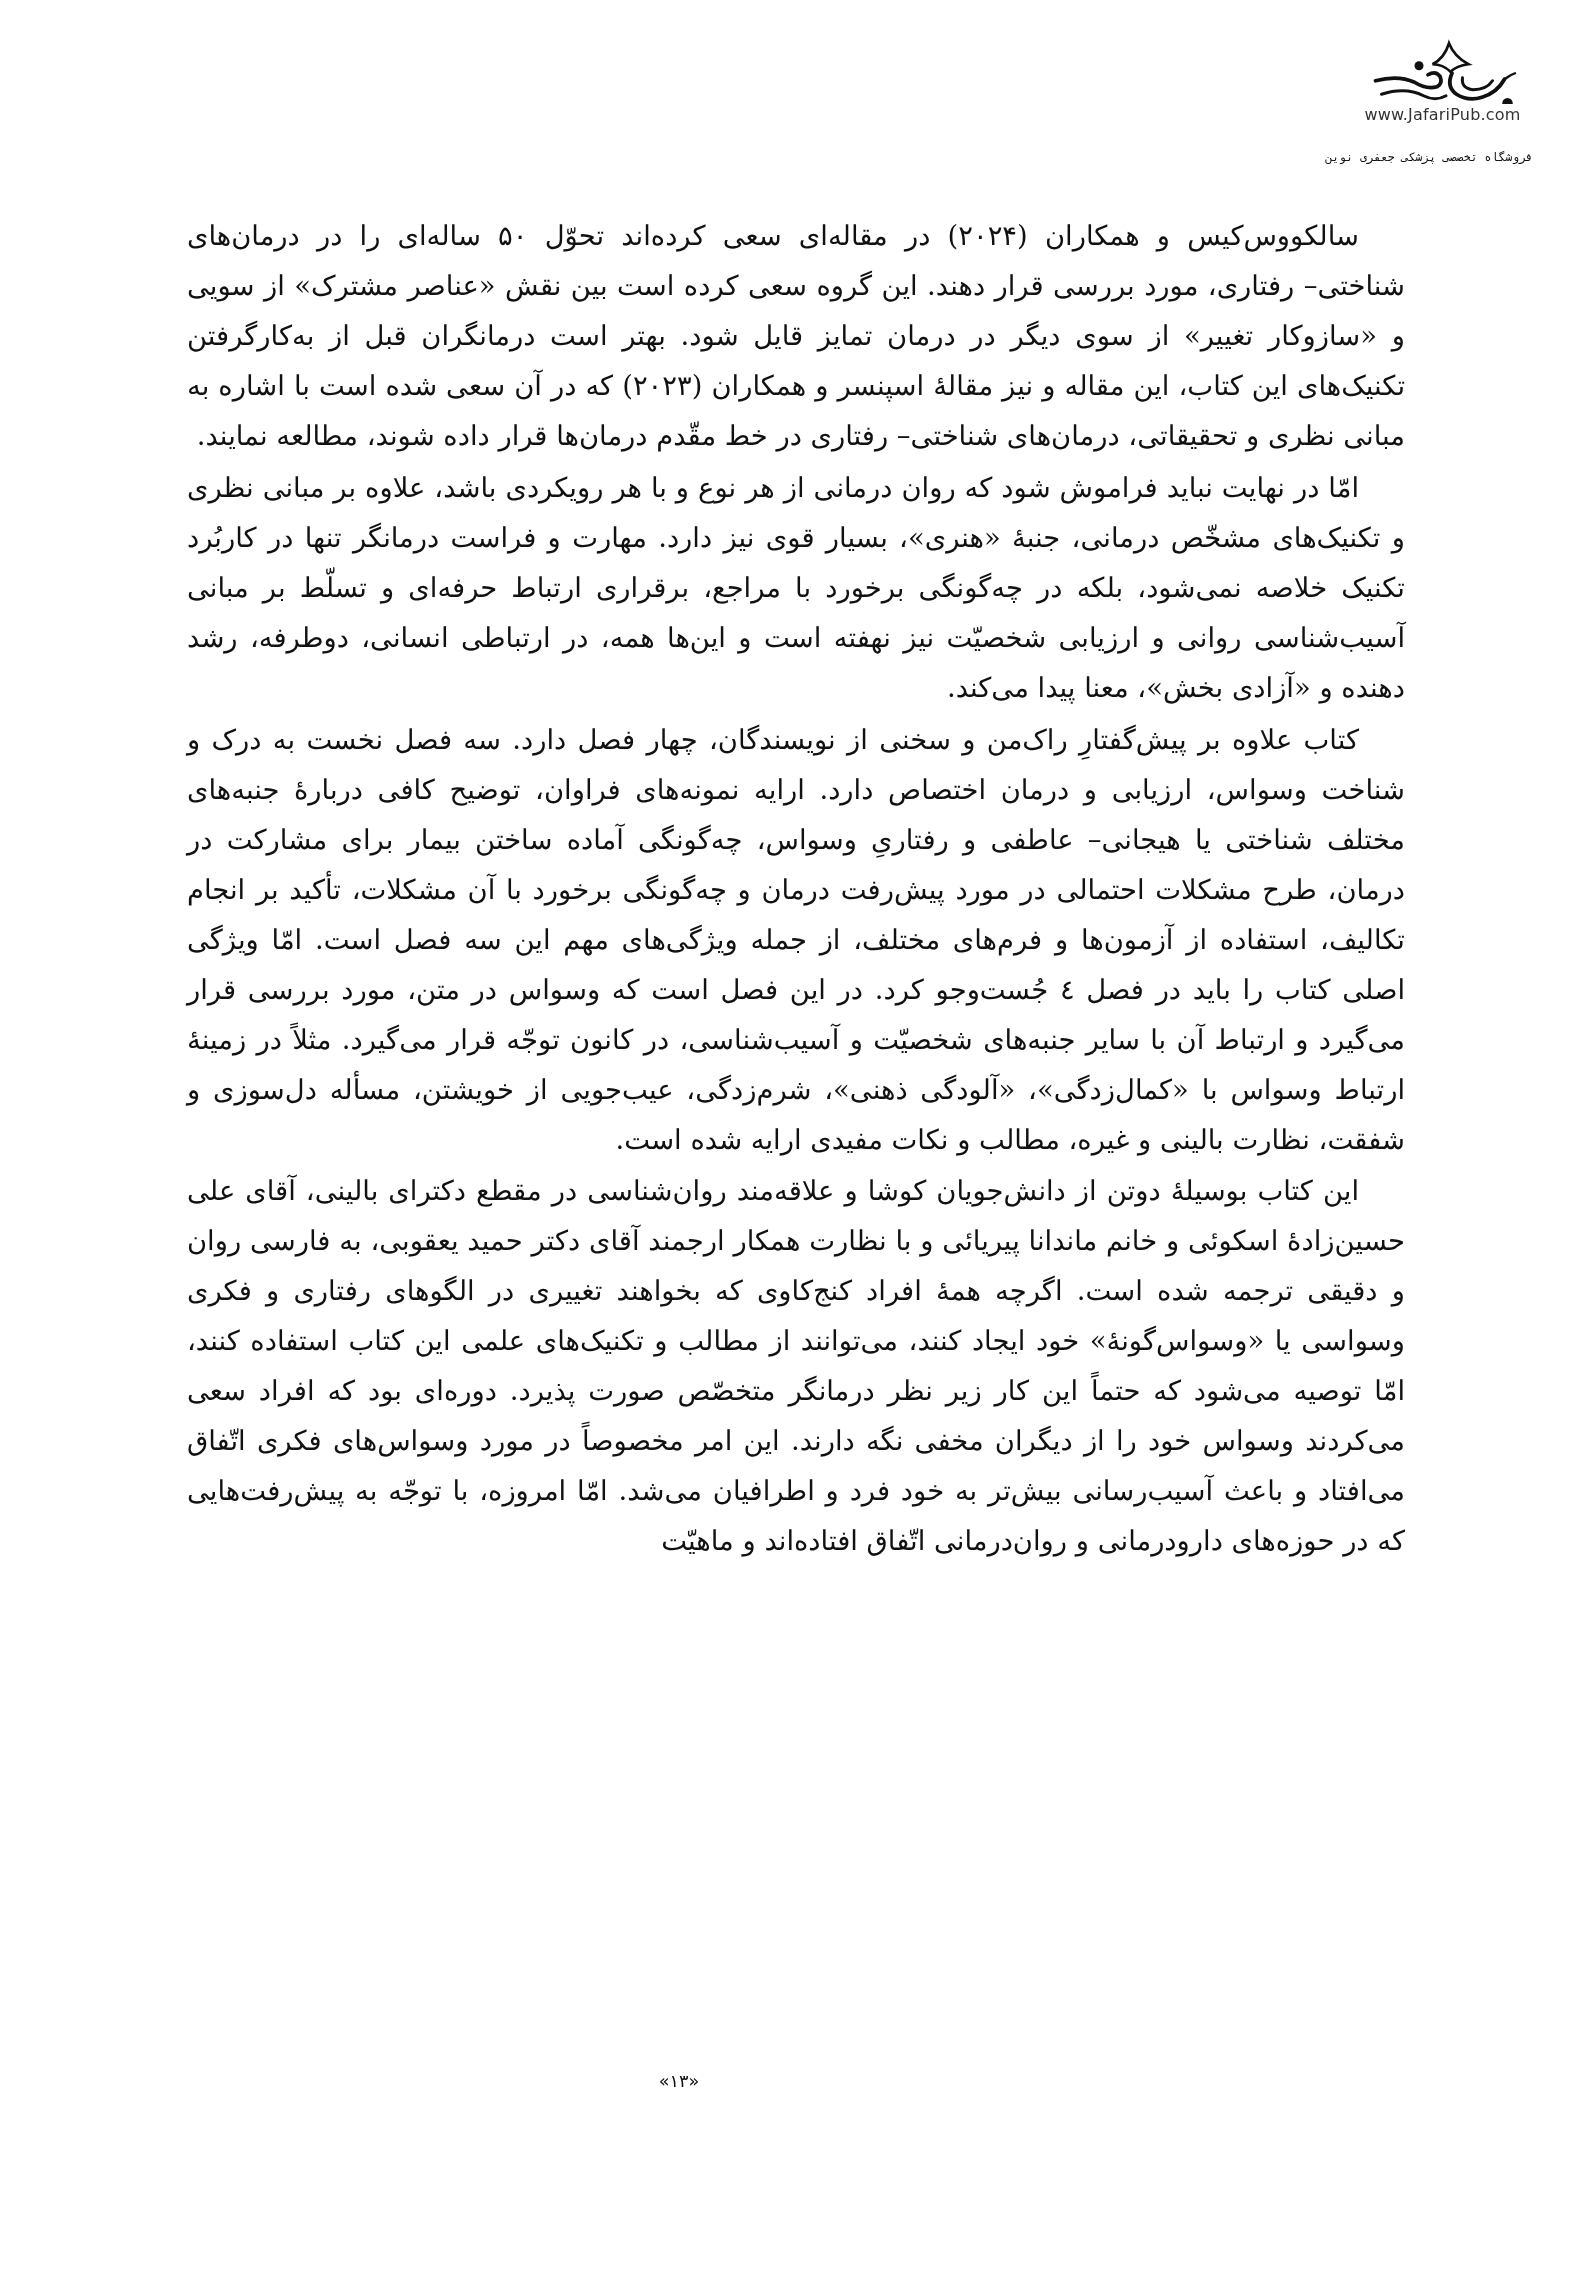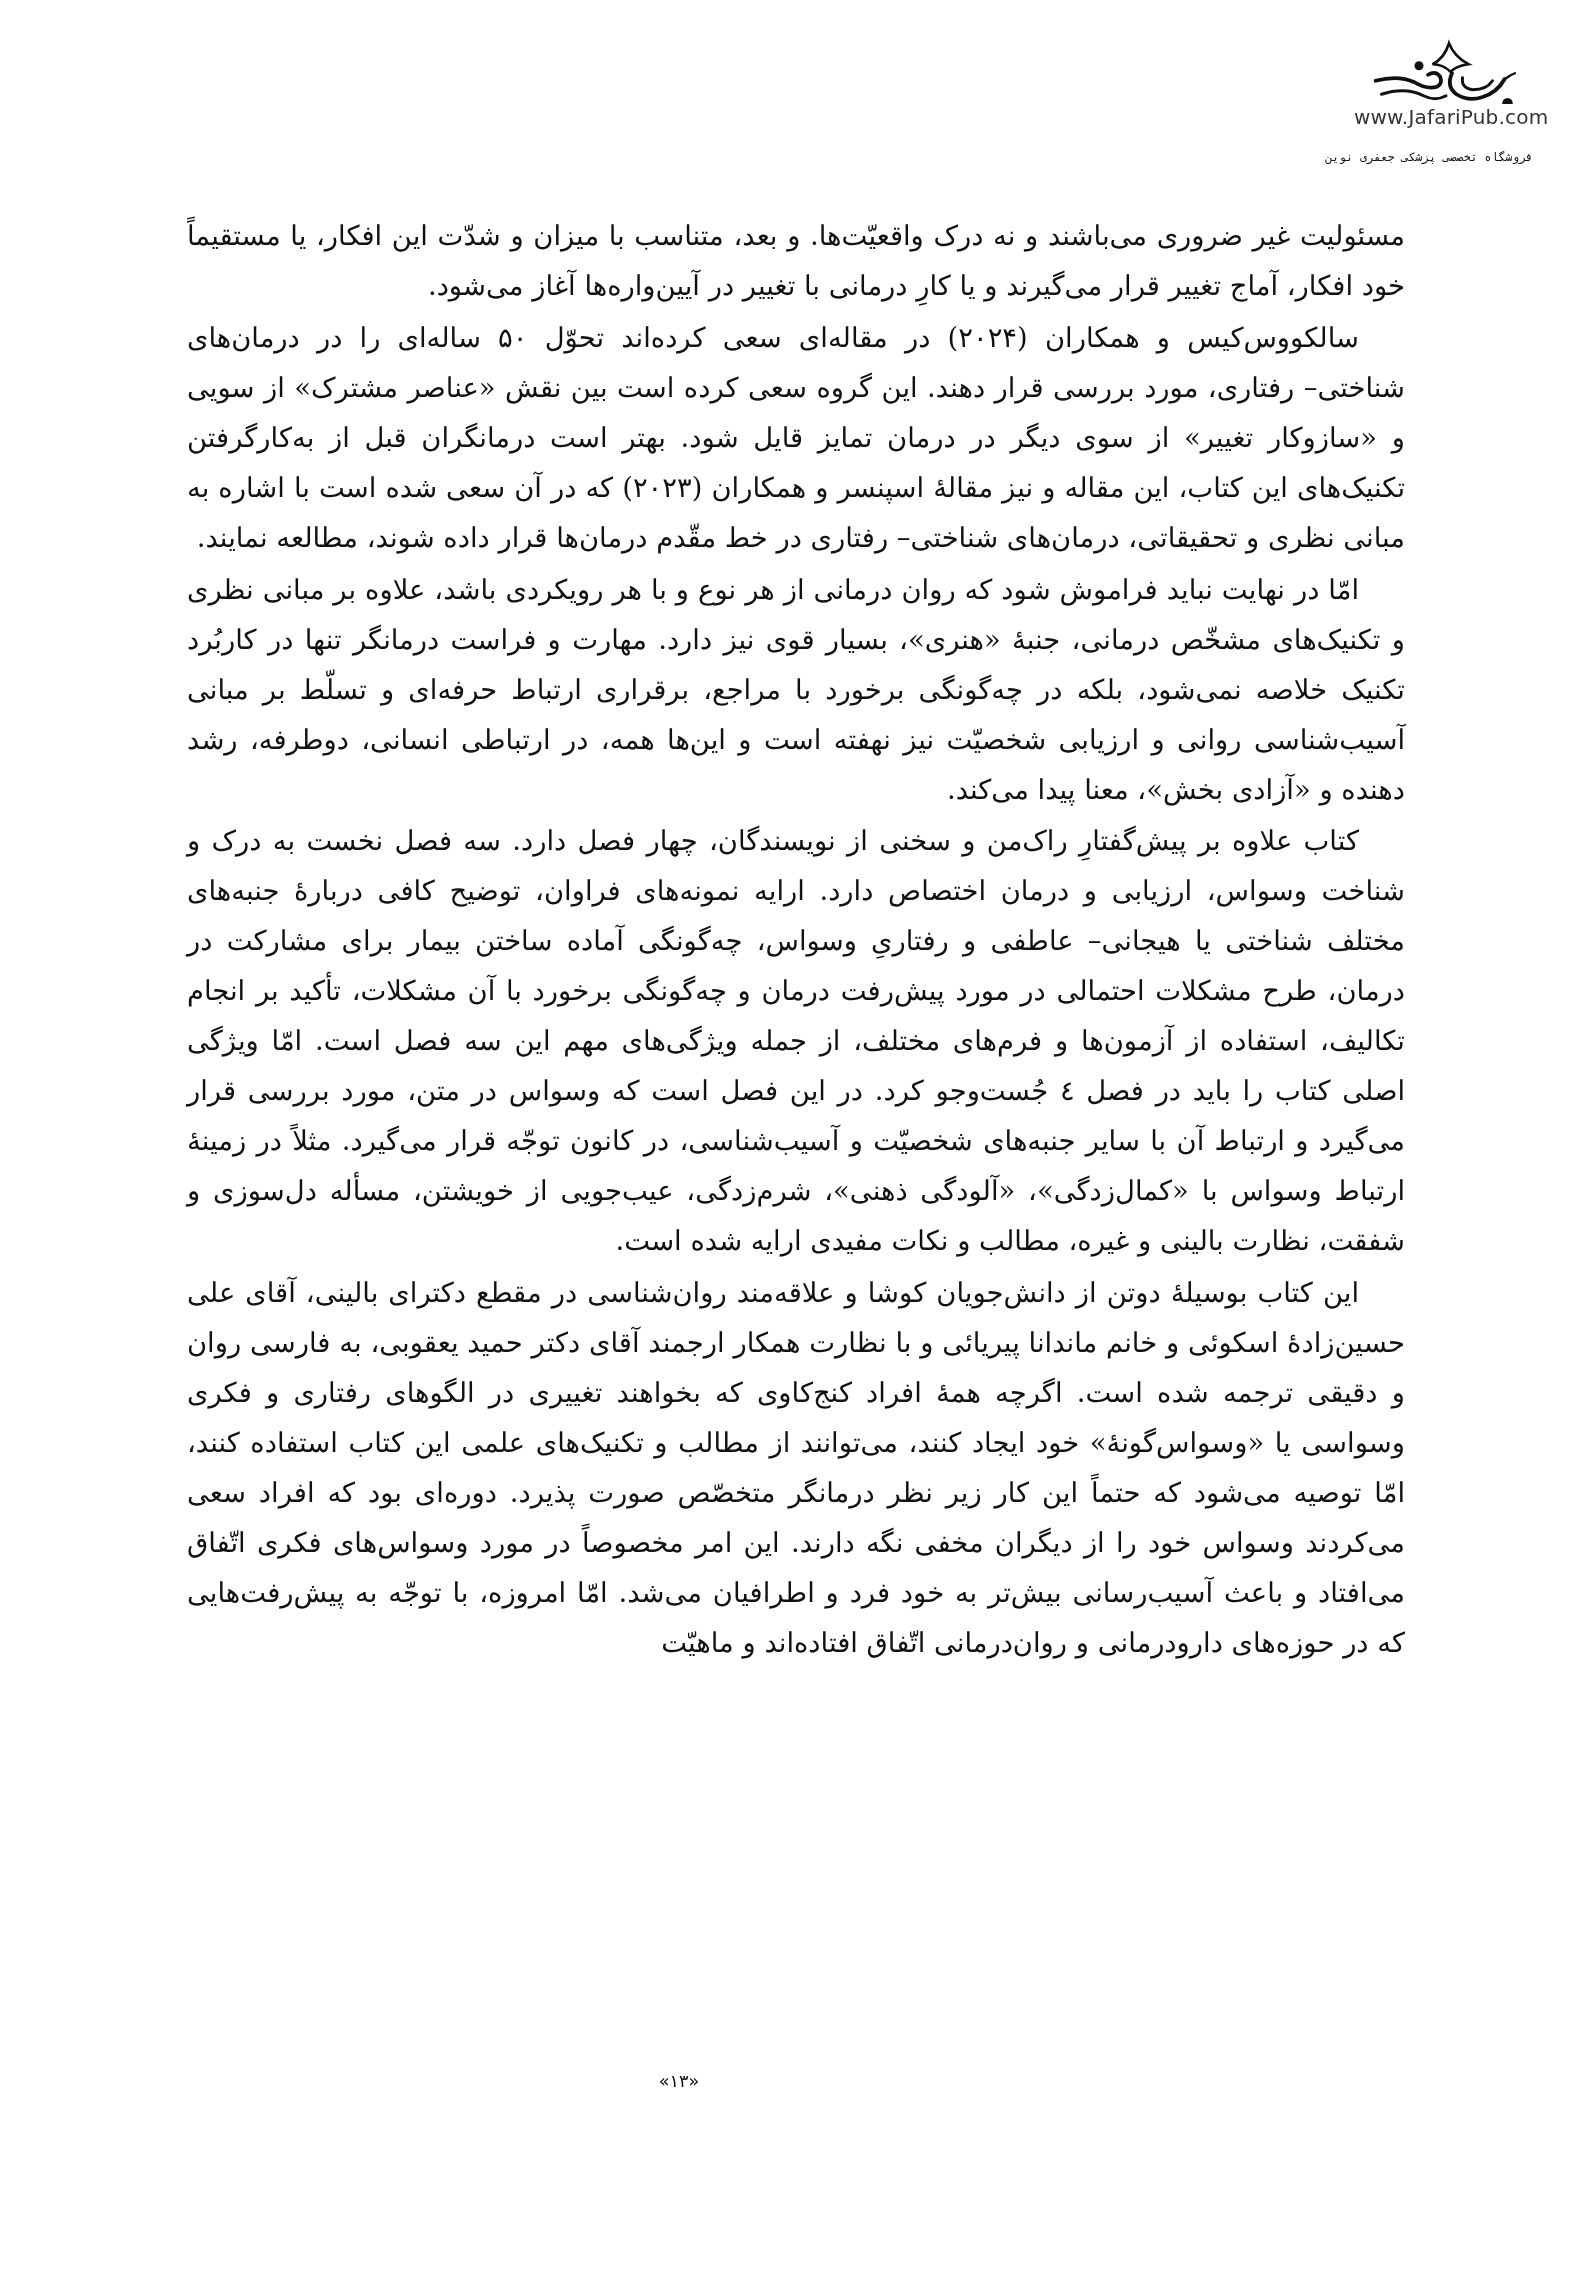--- a/index.html
+++ b/index.html
@@ -24,21 +24,21 @@
     direction: ltr;
   }
   .logo-mark {
     display: block;
     width: 150px;
     height: 84px;
     margin: 0 auto;
   }
   .logo-url {
     font-family: "DejaVu Sans", "Liberation Sans", sans-serif;
-    font-size: 20px;
+    font-size: 16px;
     color: #333;
     margin-top: 1.8px;
     letter-spacing: 0.2px;
   }
   .logo-store {
     position: absolute;
     top: 150px;
     right: 60px;
     font-family: Liberation Mono, monospace;
     font-size: 11.5px;
@@ -90,21 +90,20 @@
       <path d="M182 78 Q190 72 196 70" stroke-width="3"></path>
     </g>
     <circle cx="68" cy="60" r="6" fill="#111"></circle>
     <circle cx="186" cy="116" r="7" fill="#111" transform="translate(0,-6)"></circle>
   </svg>
   <div class="logo-url">www.JafariPub.com</div>
 </div>
 <div class="logo-store">فروشگاه تخصصی پزشکی جعفری نوین</div>
 
 <div class="page-body">
-  <p class="para cont">مسئولیت غیر ضروری می‌باشند و نه درک واقعیّت‌ها. و بعد، متناسب با میزان و شدّت این افکار، یا مستقیماً خود افکار، آماج تغییر قرار می‌گیرند و یا کارِ درمانی با تغییر در آیین‌واره‌ها آغاز می‌شود.</p>
   <p class="para">سالکووس‌کیس و همکاران (۲۰۲۴) در مقاله‌ای سعی کرده‌اند تحوّل ۵۰ ساله‌ای را در درمان‌های شناختی– رفتاری، مورد بررسی قرار دهند. این گروه سعی کرده است بین نقش «عناصر مشترک» از سویی و «سازوکار تغییر» از سوی دیگر در درمان تمایز قایل شود. بهتر است درمانگران قبل از به‌کارگرفتن تکنیک‌های این کتاب، این مقاله و نیز مقالهٔ اسپنسر و همکاران (۲۰۲۳) که در آن سعی شده است با اشاره به مبانی نظری و تحقیقاتی، درمان‌های شناختی– رفتاری در خط مقّدم درمان‌ها قرار داده شوند، مطالعه نمایند.</p>
   <p class="para">امّا در نهایت نباید فراموش شود که روان درمانی از هر نوع و با هر رویکردی باشد، علاوه بر مبانی نظری و تکنیک‌های مشخّص درمانی، جنبهٔ «هنری»، بسیار قوی نیز دارد. مهارت و فراست درمانگر تنها در کاربُرد تکنیک خلاصه نمی‌شود، بلکه در چه‌گونگی برخورد با مراجع، برقراری ارتباط حرفه‌ای و تسلّط بر مبانی آسیب‌شناسی روانی و ارزیابی شخصیّت نیز نهفته است و این‌ها همه، در ارتباطی انسانی، دوطرفه، رشد دهنده و «آزادی بخش»، معنا پیدا می‌کند.</p>
   <p class="para">کتاب علاوه بر پیش‌گفتارِ راک‌من و سخنی از نویسندگان، چهار فصل دارد. سه فصل نخست به درک و شناخت وسواس، ارزیابی و درمان اختصاص دارد. ارایه نمونه‌های فراوان، توضیح کافی دربارهٔ جنبه‌های مختلف شناختی یا هیجانی– عاطفی و رفتاریِ وسواس، چه‌گونگی آماده ساختن بیمار برای مشارکت در درمان، طرح مشکلات احتمالی در مورد پیش‌رفت درمان و چه‌گونگی برخورد با آن مشکلات، تأکید بر انجام تکالیف، استفاده از آزمون‌ها و فرم‌های مختلف، از جمله ویژگی‌های مهم این سه فصل است. امّا ویژگی اصلی کتاب را باید در فصل ٤ جُست‌وجو کرد. در این فصل است که وسواس در متن، مورد بررسی قرار می‌گیرد و ارتباط آن با سایر جنبه‌های شخصیّت و آسیب‌شناسی، در کانون توجّه قرار می‌گیرد. مثلاً در زمینهٔ ارتباط وسواس با «کمال‌زدگی»، «آلودگی ذهنی»، شرم‌زدگی، عیب‌جویی از خویشتن، مسأله دل‌سوزی و شفقت، نظارت بالینی و غیره، مطالب و نکات مفیدی ارایه شده است.</p>
   <p class="para">این کتاب بوسیلهٔ دوتن از دانش‌جویان کوشا و علاقه‌مند روان‌شناسی در مقطع دکترای بالینی، آقای علی حسین‌زادهٔ اسکوئی و خانم ماندانا پیریائی و با نظارت همکار ارجمند آقای دکتر حمید یعقوبی، به فارسی روان و دقیقی ترجمه شده است. اگرچه همهٔ افراد کنج‌کاوی که بخواهند تغییری در الگوهای رفتاری و فکری وسواسی یا «وسواس‌گونهٔ» خود ایجاد کنند، می‌توانند از مطالب و تکنیک‌های علمی این کتاب استفاده کنند، امّا توصیه می‌شود که حتماً این کار زیر نظر درمانگر متخصّص صورت پذیرد. دوره‌ای بود که افراد سعی می‌کردند وسواس خود را از دیگران مخفی نگه دارند. این امر مخصوصاً در مورد وسواس‌های فکری اتّفاق می‌افتاد و باعث آسیب‌رسانی بیش‌تر به خود فرد و اطرافیان می‌شد. امّا امروزه، با توجّه به پیش‌رفت‌هایی که در حوزه‌های دارودرمانی و روان‌درمانی اتّفاق افتاده‌اند و ماهیّت</p>
 </div>
 
 <div class="page-number">«۱۳»</div>
 
 
 </body></html>

